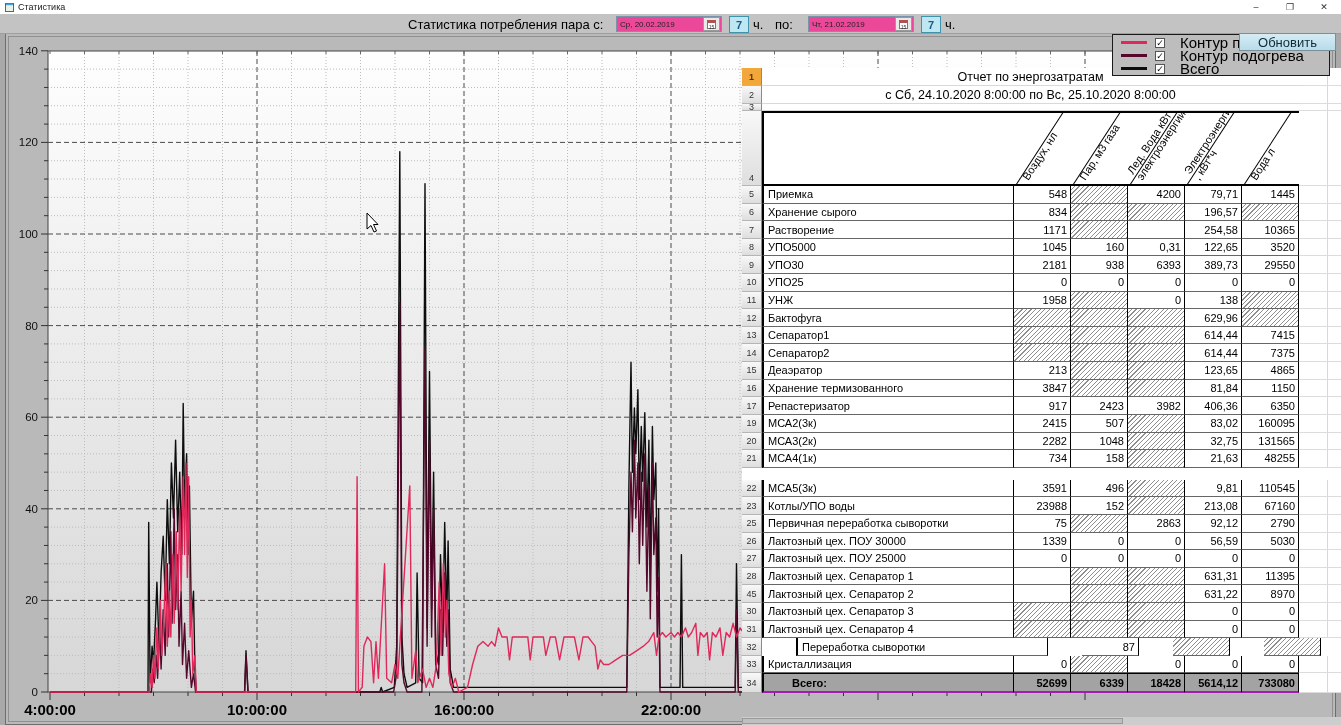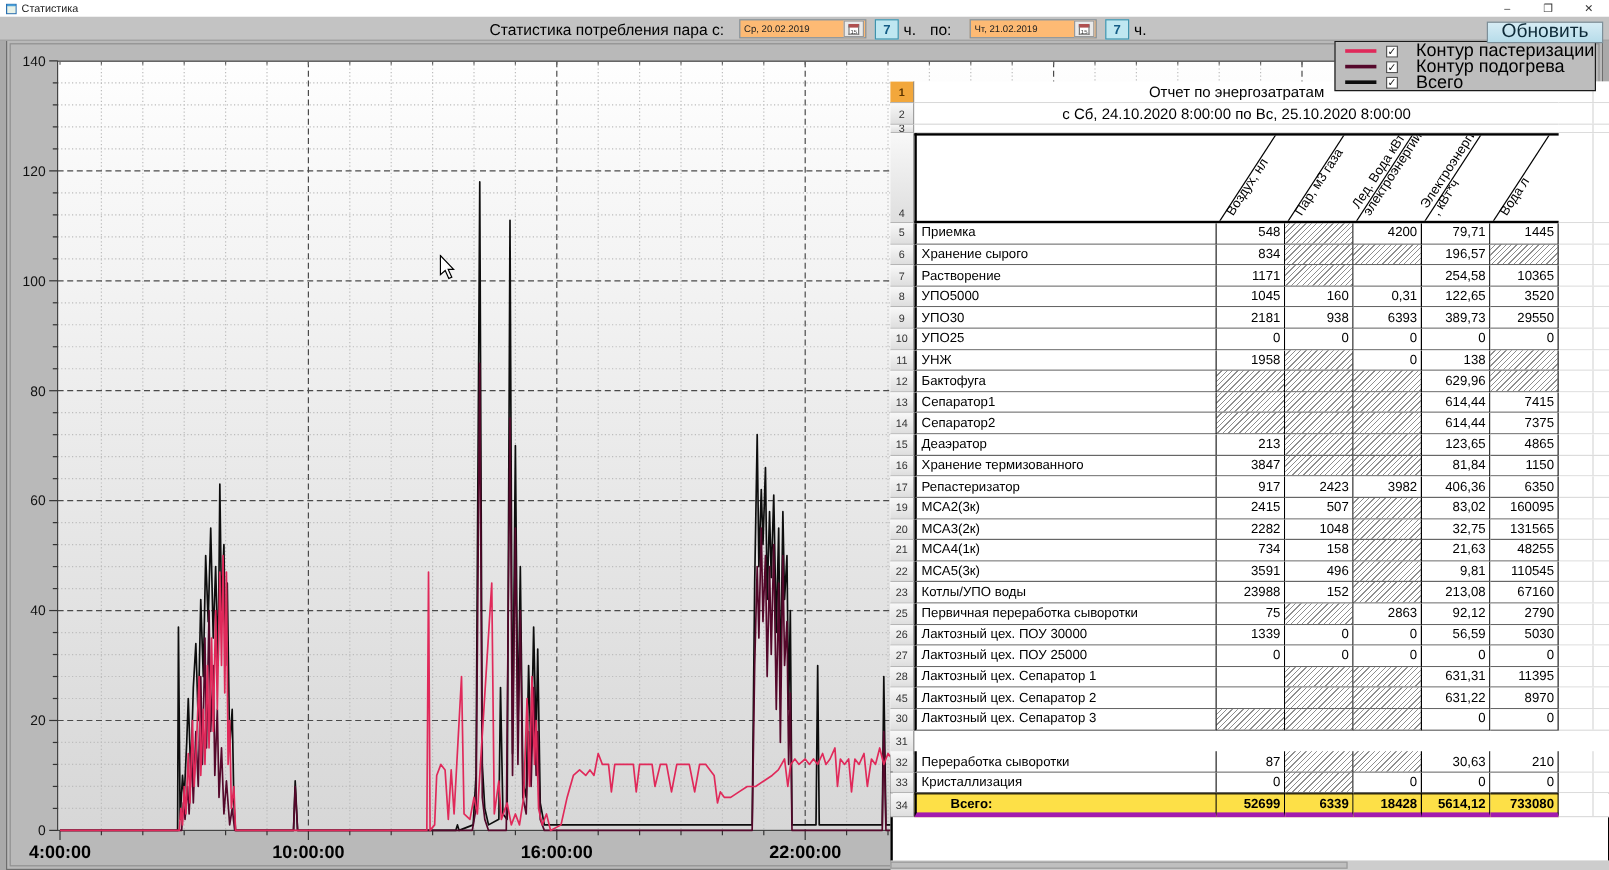--- a/index.html
+++ b/index.html
@@ -11,32 +11,32 @@
             display:flex;align-items:center;z-index:40;}
   .titlebar .appicon{width:9px;height:9px;margin:0 4px 0 5px;}
   .titlebar .ttext{font-size:9px;color:#1a1a1a;text-align:right;}
   .winbtns{position:absolute;right:0;top:0;height:14px;display:flex;}
   .winbtn{width:34px;height:14px;display:flex;align-items:center;justify-content:center;
           font-size:9px;color:#333;cursor:default;}
   
   .toolbar{position:absolute;left:0;top:14px;width:1341px;height:19px;background:#c3c3c3;
            border-bottom:1px solid #9e9e9e;z-index:39;}
   .tb-label{position:absolute;top:3px;font-weight:normal;font-size:13px;color:#000;}
-  .datefield{position:absolute;top:2px;height:14px;width:104px;background:#fdba74;
+  .datefield{position:absolute;top:2px;height:14px;width:104px;background:#ec4899;
              border:1px solid #7a93a8;font-size:8px;color:#222;display:flex;align-items:center;}
   .datefield .dtext{flex:1;padding-left:3px;white-space:nowrap;overflow:hidden;}
   .calbtn{width:15px;height:12px;margin-right:1px;background:#e9e9e9;border:1px solid #999;
           display:flex;align-items:center;justify-content:center;}
   .calglyph{width:9px;height:9px;border:1px solid #777;background:#fff;font-size:5px;
             line-height:9px;text-align:center;color:#333;border-top:3px solid #b05050;box-sizing:border-box;}
   .hourbox{position:absolute;top:2px;width:18px;height:15px;background:#bfe7f1;border:1px solid #3f93ad;
            font-size:11px;font-weight:bold;color:#145c86;display:flex;align-items:center;justify-content:center;}
-  .refresh{position:absolute;right:5px;top:4px;width:95px;height:16px;
+  .refresh{position:absolute;right:5px;top:19px;width:95px;height:16px;
            background:linear-gradient(#d6ecf4,#b7dcea);border:1px solid #7c8f99;
-           font-size:16px;color:#0e2a38;display:flex;align-items:center;justify-content:center;}
+           font-size:13px;color:#0e2a38;display:flex;align-items:center;justify-content:center;}
   
   .chartpanel{position:absolute;left:5px;top:33px;width:1331px;height:692px;background:#b9b9b9;z-index:1;}
   .cursor{position:absolute;z-index:60;}
   
   .legend{position:absolute;left:1112px;top:34px;width:218px;height:42px;background:#bdbdbd;
           border:1px solid #1a1a1a;z-index:30;padding-top:1px;box-sizing:border-box;}
   .lrow{display:flex;align-items:center;height:13px;padding-left:8px;}
   .lsample{width:26px;height:3px;margin-right:8px;}
   .lcheck{width:10px;height:10px;background:#fff;border:1px solid #555;font-size:9px;line-height:9px;
           text-align:center;color:#111;margin-right:5px;box-sizing:border-box;}
@@ -51,21 +51,21 @@
   .cell{box-sizing:border-box;font-size:11px;color:#000;display:flex;align-items:center;
         white-space:nowrap;overflow:hidden;background:#fff;}
   .namec{flex:0 0 252px;padding-left:4px;border-left:2px solid #000;border-right:1px solid #000;
          border-bottom:1px solid #666;}
   .valc{flex:0 0 57px;justify-content:flex-end;padding-right:3px;border-right:1px solid #000;
         border-bottom:1px solid #666;}
   .hatch{background:repeating-linear-gradient(135deg,#ffffff 0px,#ffffff 2.4px,#8f8f8f 2.4px,#8f8f8f 3.2px);}
   .filler{flex:1 1 auto;background:#fff;border-bottom:1px solid #dcdcdc;position:relative;}
   .filler:before{content:"";position:absolute;left:28px;top:0;bottom:0;border-left:1px solid #d8d8d8;}
   .mergec{flex:0 0 537px;justify-content:center;border-bottom:1px solid #d9d9d9;font-size:12.5px;}
-  .totalrow .cell{background:#fde047;font-weight:bold;border-bottom:4px solid #a21caf;padding-left:28px;}
+  .totalrow .cell{background:#a3a3a3;font-weight:bold;border-bottom:2px solid #a21caf;padding-left:28px;}
   .totalrow .namec{border-top:1px solid #000;}
   .totalrow .valc{border-top:1px solid #000;}
   .hdrbox{flex:0 0 537px;position:relative;background:#fff;border-top:2px solid #000;
           border-bottom:2px solid #000;border-left:2px solid #000;box-sizing:border-box;overflow:hidden;}
   .diag{position:absolute;bottom:0;width:0;height:90px;border-left:1px solid #000;
         transform:rotate(33deg);transform-origin:bottom left;}
   .dlabel{position:absolute;font-size:11px;color:#000;transform:rotate(-57deg);
           transform-origin:left bottom;white-space:pre;line-height:11px;}
   .rscroll{position:absolute;left:742px;top:717px;width:599px;height:8px;background:#cdcdcd;z-index:20;}
   .rthumb{position:absolute;left:0;top:1px;height:6px;width:381px;background:#bfbfbf;border:1px solid #9a9a9a;box-sizing:border-box;}
@@ -488,21 +488,21 @@
     <div class="trow" style="height: 17.62px;">
       <div class="rn">21</div>
       <div class="cell namec">МСА4(1к)</div>
       <div class="cell valc">734</div>
       <div class="cell valc">158</div>
       <div class="cell valc hatch"></div>
       <div class="cell valc">21,63</div>
       <div class="cell valc">48255</div>
       <div class="filler"></div>
     </div>
-    <div class="trow" style="height: 17.62px;">
+    <div class="trow" style="height: 17.62px; margin-top: 12px;">
       <div class="rn">22</div>
       <div class="cell namec">МСА5(3к)</div>
       <div class="cell valc">3591</div>
       <div class="cell valc">496</div>
       <div class="cell valc hatch"></div>
       <div class="cell valc">9,81</div>
       <div class="cell valc">110545</div>
       <div class="filler"></div>
     </div>
     <div class="trow" style="height: 17.62px;">
@@ -568,31 +568,31 @@
     <div class="trow" style="height: 17.62px;">
       <div class="rn">30</div>
       <div class="cell namec">Лактозный цех. Сепаратор 3</div>
       <div class="cell valc hatch"></div>
       <div class="cell valc hatch"></div>
       <div class="cell valc hatch"></div>
       <div class="cell valc">0</div>
       <div class="cell valc">0</div>
       <div class="filler"></div>
     </div>
-    <div class="trow" style="height: 17.62px; flex-direction: column;">
+    <div class="trow" style="height: 17.62px;">
       <div class="rn">31</div>
       <div class="cell namec">Лактозный цех. Сепаратор 4</div>
       <div class="cell valc hatch"></div>
       <div class="cell valc hatch"></div>
       <div class="cell valc hatch"></div>
       <div class="cell valc">0</div>
       <div class="cell valc">0</div>
       <div class="filler"></div>
     </div>
-    <div class="trow" style="height: 17.62px;">
+    <div class="trow" style="height: 17.62px; gap: 34px;">
       <div class="rn">32</div>
       <div class="cell namec">Переработка сыворотки</div>
       <div class="cell valc">87</div>
       <div class="cell valc hatch"></div>
       <div class="cell valc hatch"></div>
       <div class="cell valc">30,63</div>
       <div class="cell valc">210</div>
       <div class="filler"></div>
     </div>
     <div class="trow" style="height: 17.62px;">

